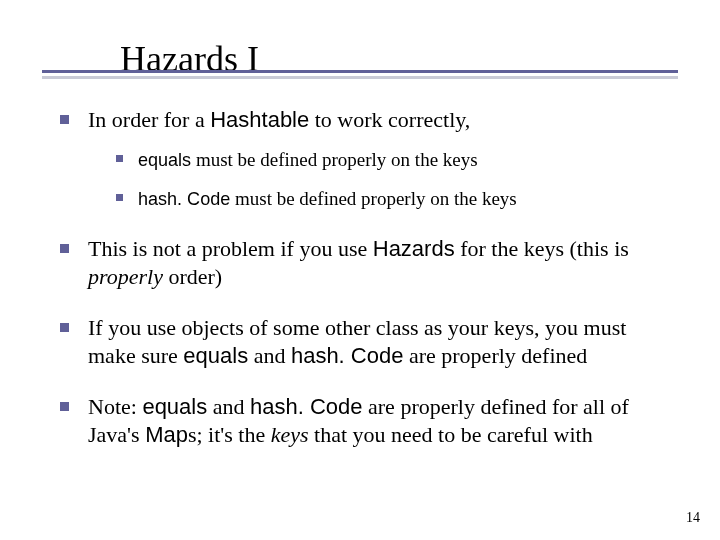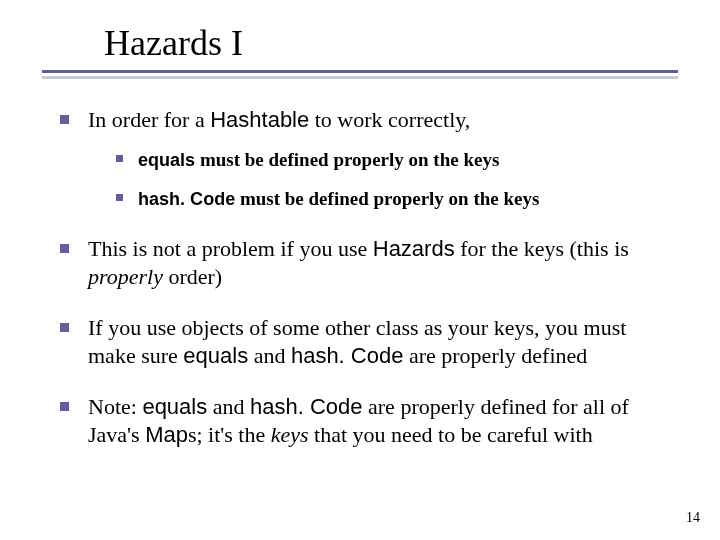--- a/index.html
+++ b/index.html
@@ -21,21 +21,21 @@
   .title-wrap {
     position: absolute;
     left: 104px;
     top: 24px;
   }
   .title {
     font-size: 36px;
     font-weight: 400;
     font-family: "Times New Roman", Times, serif;
     line-height: 1.1;
-    margin: 0;
+    margin: 16px;
   }
   .title-underline {
     position: absolute;
     left: 42px;
     top: 70px;
     width: 636px;
     height: 3px;
     background: #606098;
     box-shadow: 0 6px 0 0 #c9cad6;
   }
@@ -63,21 +63,20 @@
     left: 0;
     top: 9px;
     width: 9px;
     height: 9px;
     background: #606098;
   }
   .lvl2 {
     list-style: none;
     margin: 14px 0 6px 0;
     padding-left: 28px;
-    font-weight: bold;
   }
   .lvl2 > li {
     position: relative;
     padding-left: 22px;
     margin-bottom: 16px;
     font-size: 19px;
     line-height: 1.25;
   }
   .lvl2 > li::before {
     content: "";

